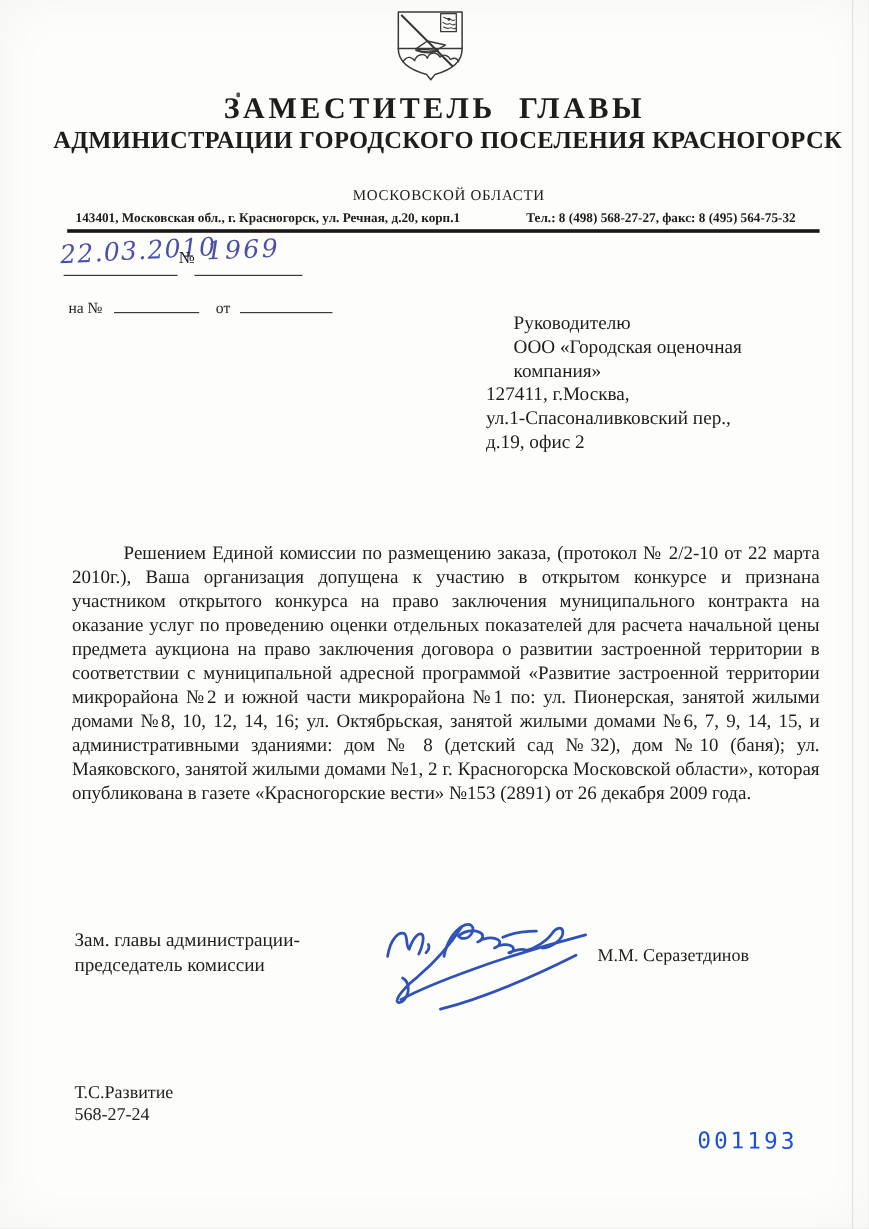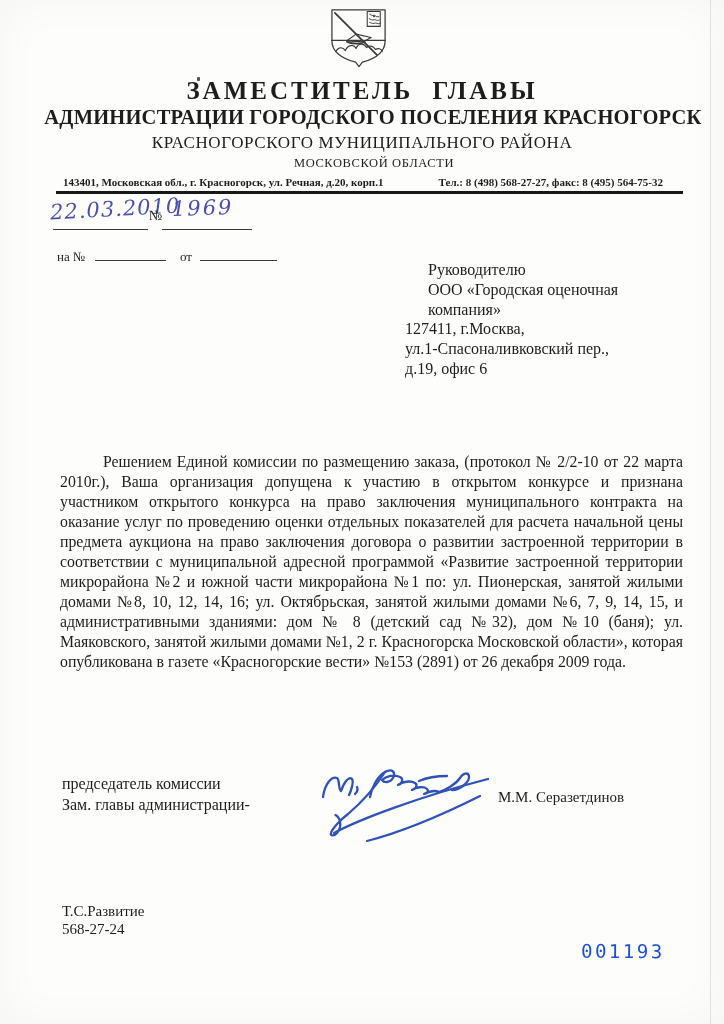--- a/index.html
+++ b/index.html
@@ -74,21 +74,20 @@
       <path d="M41,16 q3.5,2 6.5,0.5 q2.5,1.5 4,0.5" stroke-width="0.9"></path>
       <circle cx="45.5" cy="9.5" r="1.1" fill="#3a3a3a" stroke="none"></circle>
       <path d="M17,35 L27,28 L42.5,31.5 L34.5,36 Z" stroke-width="1.2"></path>
       <path d="M17.5,36 C24,38.3 31,38.3 36,36.2" stroke-width="1.8"></path>
       <path d="M6,46 C9,41 13,41 16,45 C18,39 25,38 27,43 C29,37 35,37 38,42 C40,39 45,40 47,44 C50,42 53,43 54,46" stroke-width="1.2"></path>
     </g>
   </svg>
 
   <div class="h1">ЗАМЕСТИТЕЛЬ  ГЛАВЫ</div>
   <div class="h2">АДМИНИСТРАЦИИ ГОРОДСКОГО ПОСЕЛЕНИЯ КРАСНОГОРСК</div>
-  <div class="h3">КРАСНОГОРСКОГО МУНИЦИПАЛЬНОГО РАЙОНА</div>
   <div class="h4">МОСКОВСКОЙ ОБЛАСТИ</div>
 
   <div class="addr-row">
     <span>143401, Московская обл., г. Красногорск, ул. Речная, д.20, корп.1</span>
     <span>Тел.: 8 (498) 568-27-27, факс: 8 (495) 564-75-32</span>
   </div>
   <div class="rule"></div>
 
   <div class="hw hw-date">22.03.2010</div>
   <div class="no-sign">№</div>
@@ -102,28 +101,28 @@
     <span style="margin-left:11px;font-family:Liberation Serif, serif;">от</span>
     <span class="uline" style="width:77px;margin-left:5px;"></span>
   </div>
 
   <div class="addressee">
     <div class="ind">Руководителю</div>
     <div class="ind">ООО «Городская оценочная</div>
     <div class="ind">компания»</div>
     <div>127411, г.Москва,</div>
     <div>ул.1-Спасоналивковский пер.,</div>
-    <div>д.19, офис 6</div>
+    <div>д.19, офис 2</div>
   </div>
 
   <div class="body-par">Решением Единой комиссии по размещению заказа, (протокол № 2/2-10 от 22 марта 2010г.), Ваша организация допущена к участию в открытом конкурсе и признана участником открытого конкурса на право заключения муниципального контракта на оказание услуг по проведению оценки отдельных показателей для расчета начальной цены предмета аукциона на право заключения договора о развитии застроенной территории в соответствии с муниципальной адресной программой «Развитие застроенной территории микрорайона №2 и южной части микрорайона №1 по: ул. Пионерская, занятой жилыми домами №8, 10, 12, 14, 16; ул. Октябрьская, занятой жилыми домами №6, 7, 9, 14, 15, и административными зданиями: дом № 8 (детский сад №32), дом №10 (баня); ул. Маяковского, занятой жилыми домами №1, 2 г. Красногорска Московской области», которая опубликована в газете «Красногорские вести» №153 (2891) от 26 декабря 2009 года.</div>
 
   <div class="sig-pos">
+    <div>Зам. главы администрации-</div>
     <div>председатель комиссии</div>
-    <div>Зам. главы администрации-</div>
   </div>
 
   <svg class="sig-svg" viewBox="0 0 210 95">
     <g fill="none" stroke="#2f52b8" stroke-width="2.3" stroke-linecap="round" stroke-linejoin="round">
       <path d="M35,45 C37,31 44,24 49,26 C52,28 50,37 53,39 C56,30 61,24 64,27 C66,30 63,39 61,43"></path>
       <path d="M69,35 C70,37 69,40 67,42"></path>
       <path d="M82,45 C84,34 90,24 97,20 C104,16 108,20 105,26 C102,31 96,31 94,28 C98,24 106,22 112,25 C116,27 114,32 110,33 C114,30 122,28 127,31 C130,33 128,37 124,38 C128,35 136,34 139,37 C141,39 139,42 136,42 C140,40 147,38 151,40"></path>
       <path d="M131,29 C138,26 149,24 159,24"></path>
       <path d="M151,40 C158,38 168,32 172,26 C175,21 180,20 181,24 C182,30 172,38 164,38"></path>
       <path d="M97,20 C88,34 74,50 60,62 C52,68 44,77 43,81 C42,84 46,84.5 49,81 C54,75 53,66 47.5,63"></path>

